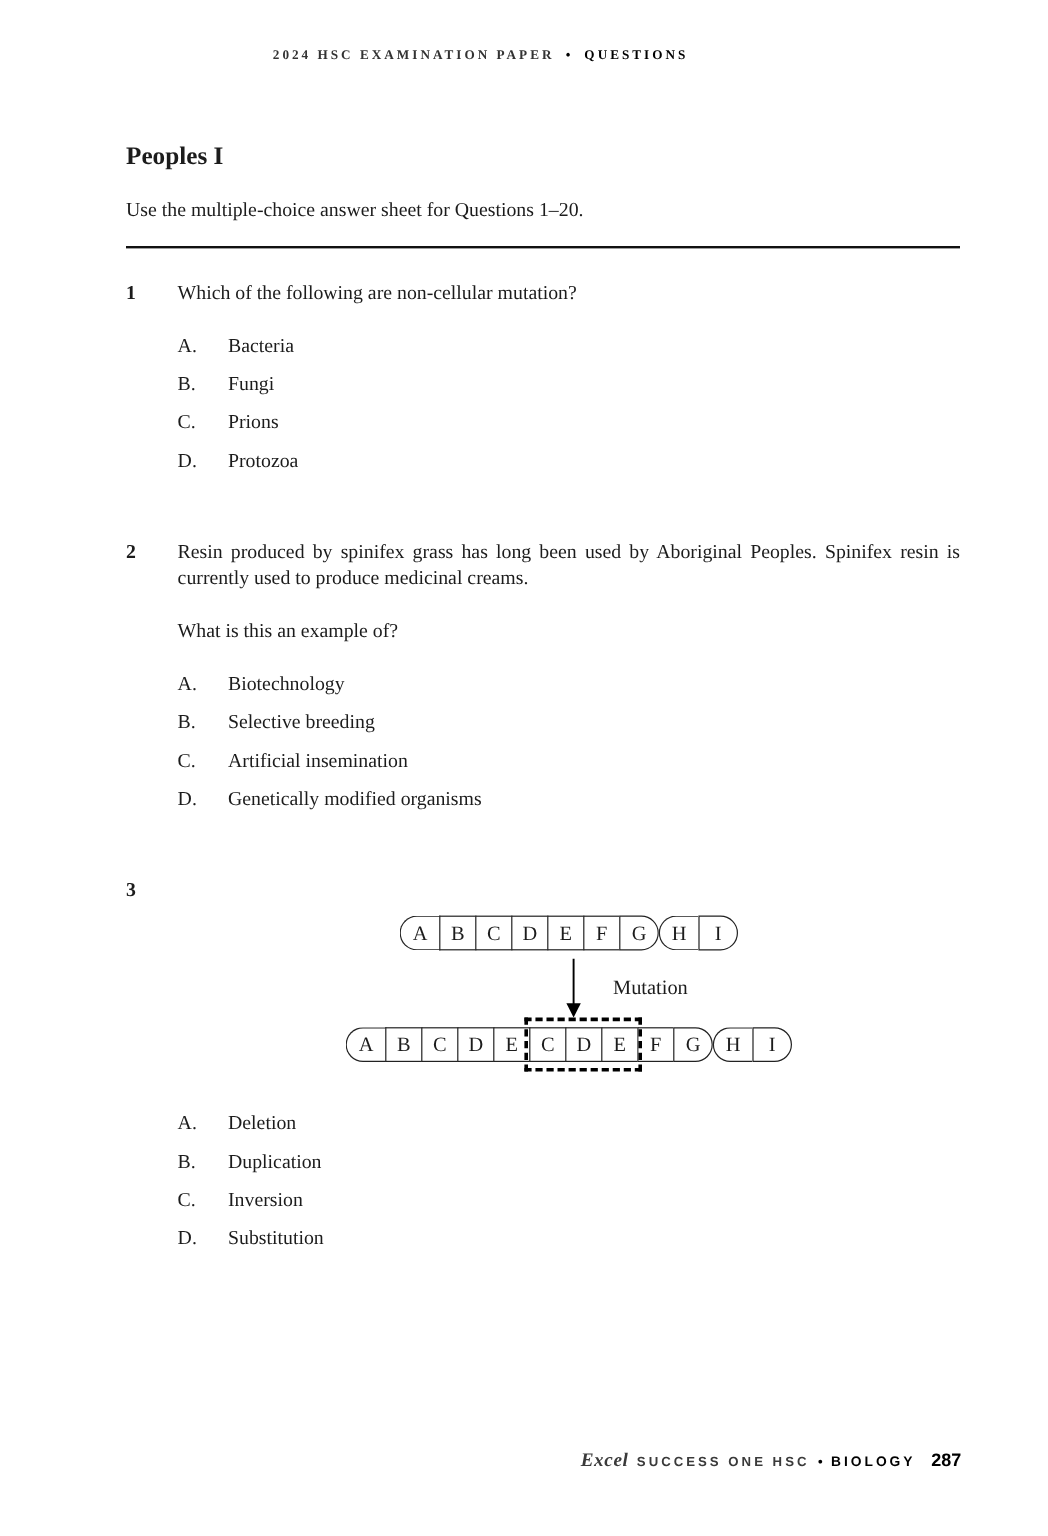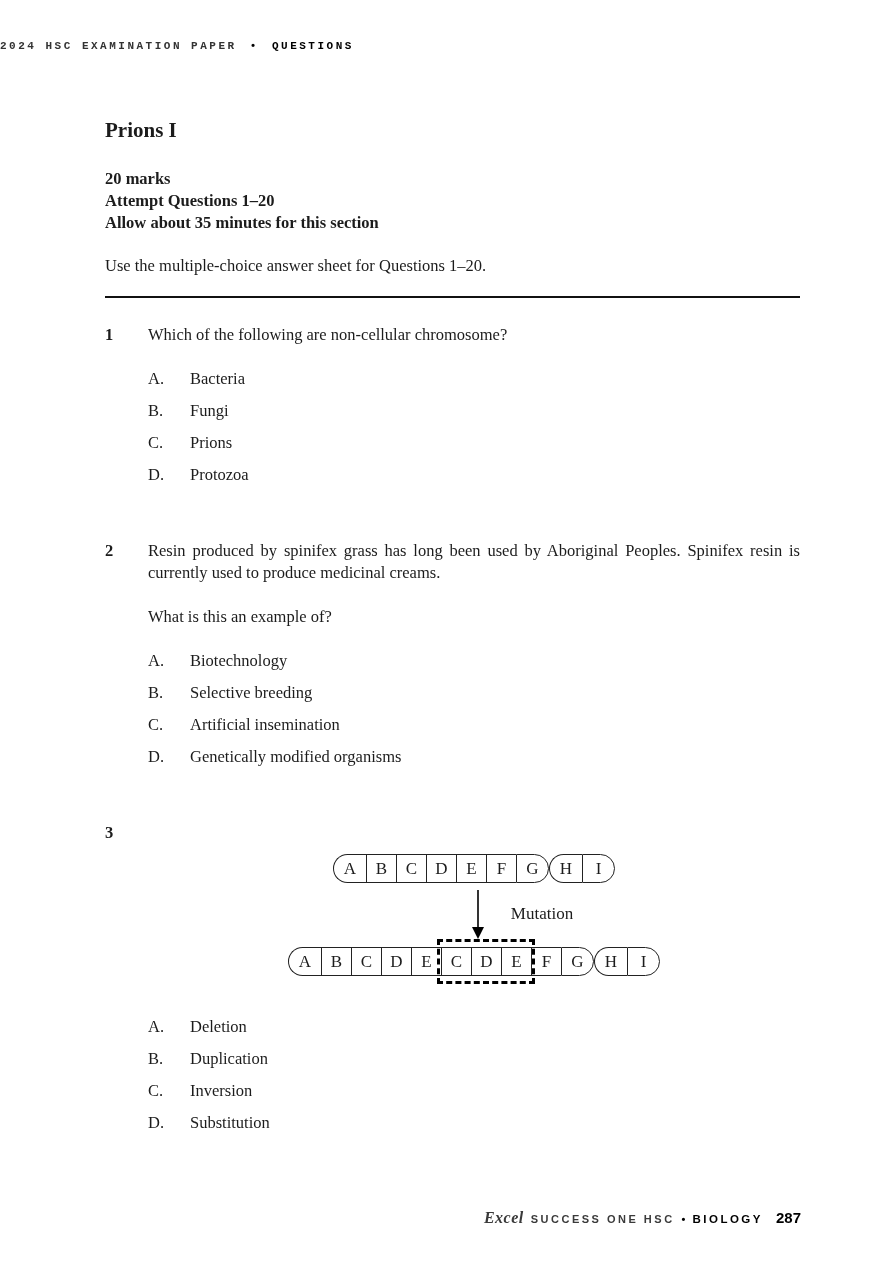--- a/index.html
+++ b/index.html
@@ -11,22 +11,22 @@
     height: 1280px;
     margin: 0 auto;
     background: #ffffff;
     position: relative;
     overflow: hidden;
   }
 
   
   .running-header {
     padding: 40px 72px 0 0;
-    text-align: left;
-    font-family: Liberation Mono, monospace;
+    text-align: center;
+    font-family: Liberation Serif, serif;
     font-size: 11px;
     letter-spacing: 2.5px;
     font-weight: bold;
   }
   .running-header .hdr-paper { color: #333333; }
   .running-header .hdr-bullet { color: #000000; margin: 0 4px; }
   .running-header .hdr-label { color: #000000; font-weight: 800; }
 
   
   .content { margin: 0 73px 0 105px; }
@@ -125,36 +125,31 @@
 <div class="page">
 
   <div class="running-header">
     <span class="hdr-paper">2024 HSC EXAMINATION PAPER</span>
     <span class="hdr-bullet">•</span>
     <span class="hdr-label">QUESTIONS</span>
   </div>
 
   <div class="content">
 
-    <h1 class="section-title">Prions I</h1>
-
-    <div class="bold-block">
-      <div>20 marks</div>
-      <div>Attempt Questions 1–20</div>
-      <div>Allow about 35 minutes for this section</div>
-    </div>
+    <h1 class="section-title">Peoples I</h1>
+
 
     <p class="instruction">Use the multiple-choice answer sheet for Questions 1–20.</p>
 
     <hr class="divider">
 
     <div class="question q1">
       <div class="qnum">1</div>
       <div class="qbody">
-        <p class="q-text">Which of the following are non-cellular chromosome?</p>
+        <p class="q-text">Which of the following are non-cellular mutation?</p>
         <div class="options">
           <div class="option-row">
             <span class="opt-letter">A.</span>
             <span class="opt-text">Bacteria</span>
           </div>
           <div class="option-row">
             <span class="opt-letter">B.</span>
             <span class="opt-text">Fungi</span>
           </div>
           <div class="option-row">

